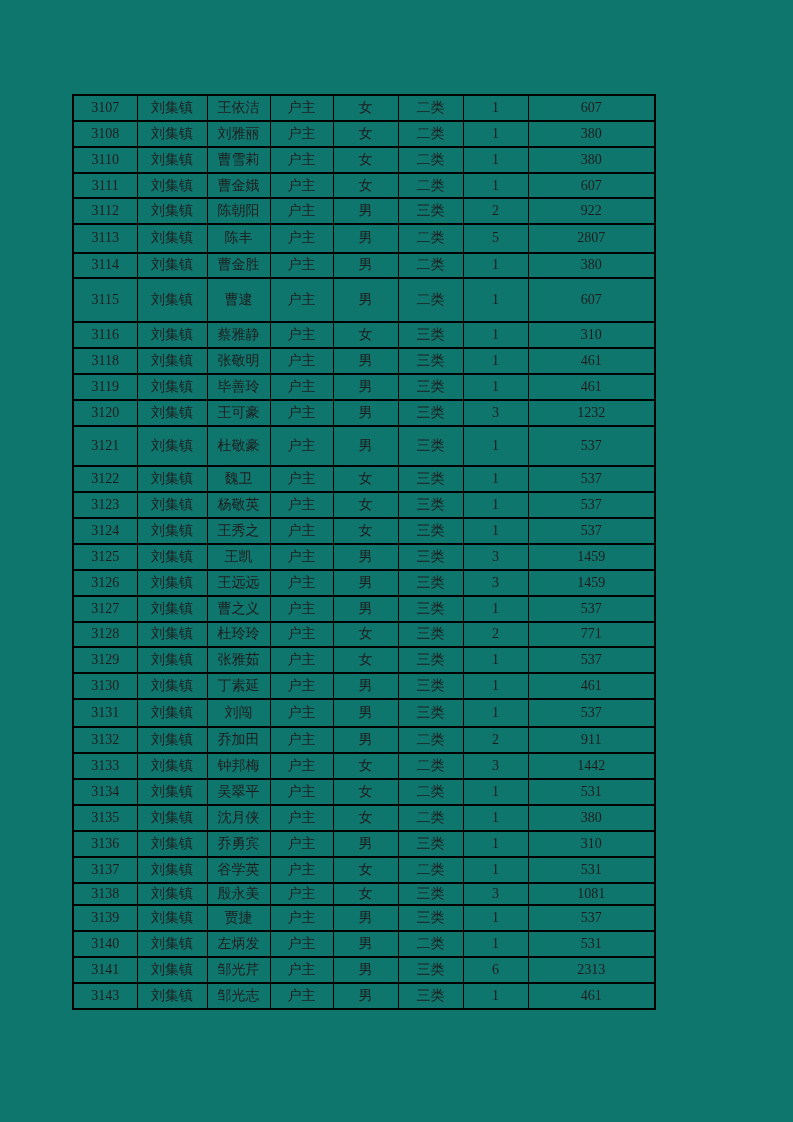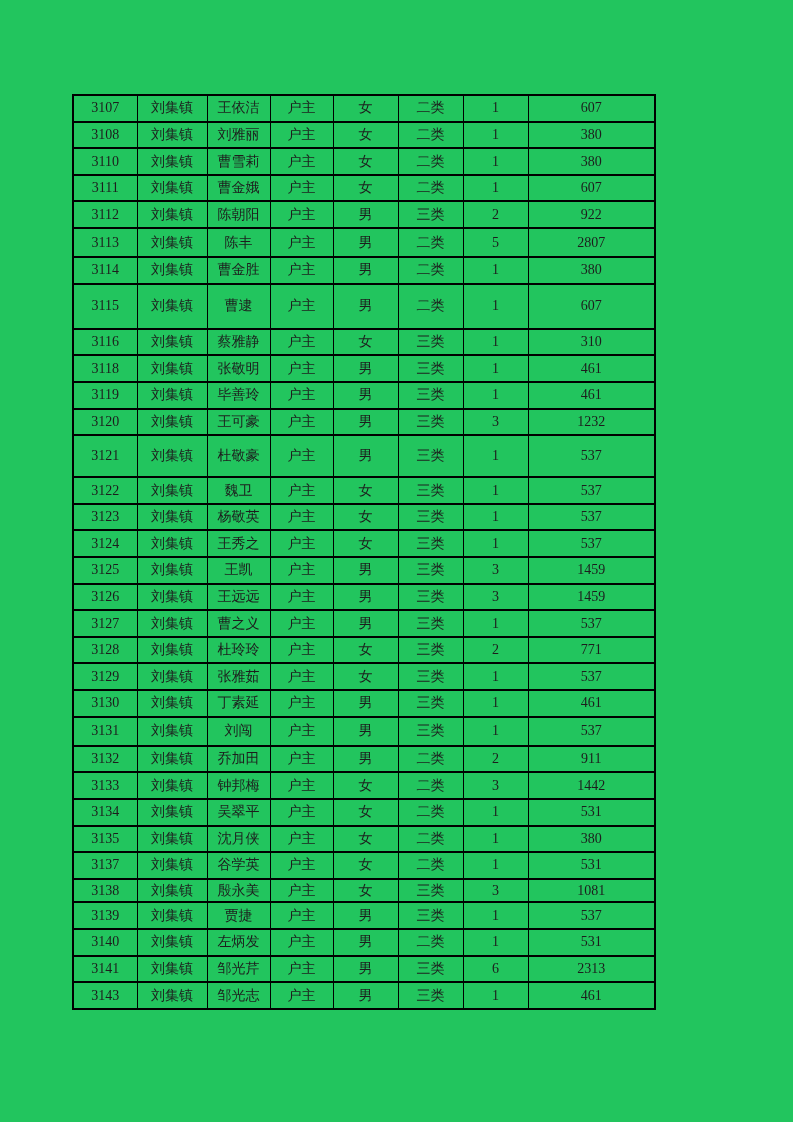--- a/index.html
+++ b/index.html
@@ -4,21 +4,21 @@
 <style>
   html, body {
     margin: 0;
     padding: 0;
     background: #ffffff;
   }
   .page {
     position: relative;
     width: 793px;
     height: 1122px;
-    background: #22c55e;
+    background: #0f766e;
     overflow: hidden;
     font-family: "Liberation Serif", "DejaVu Serif", serif;
     color: #1d1d1d;
   }
   table.data-table {
     position: absolute;
     left: 72px;
     top: 94px;
     width: 582px;
     height: 916px;
@@ -319,20 +319,30 @@
           <td>3135</td>
           <td>刘集镇</td>
           <td>沈月侠</td>
           <td>户主</td>
           <td>女</td>
           <td>二类</td>
           <td>1</td>
           <td>380</td>
         </tr>
         <tr style="height: 24.7568px;">
+          <td>3136</td>
+          <td>刘集镇</td>
+          <td>乔勇宾</td>
+          <td>户主</td>
+          <td>男</td>
+          <td>三类</td>
+          <td>1</td>
+          <td>310</td>
+        </tr>
+        <tr style="height: 24.7568px;">
           <td>3137</td>
           <td>刘集镇</td>
           <td>谷学英</td>
           <td>户主</td>
           <td>女</td>
           <td>二类</td>
           <td>1</td>
           <td>531</td>
         </tr>
         <tr style="height: 22px;">

